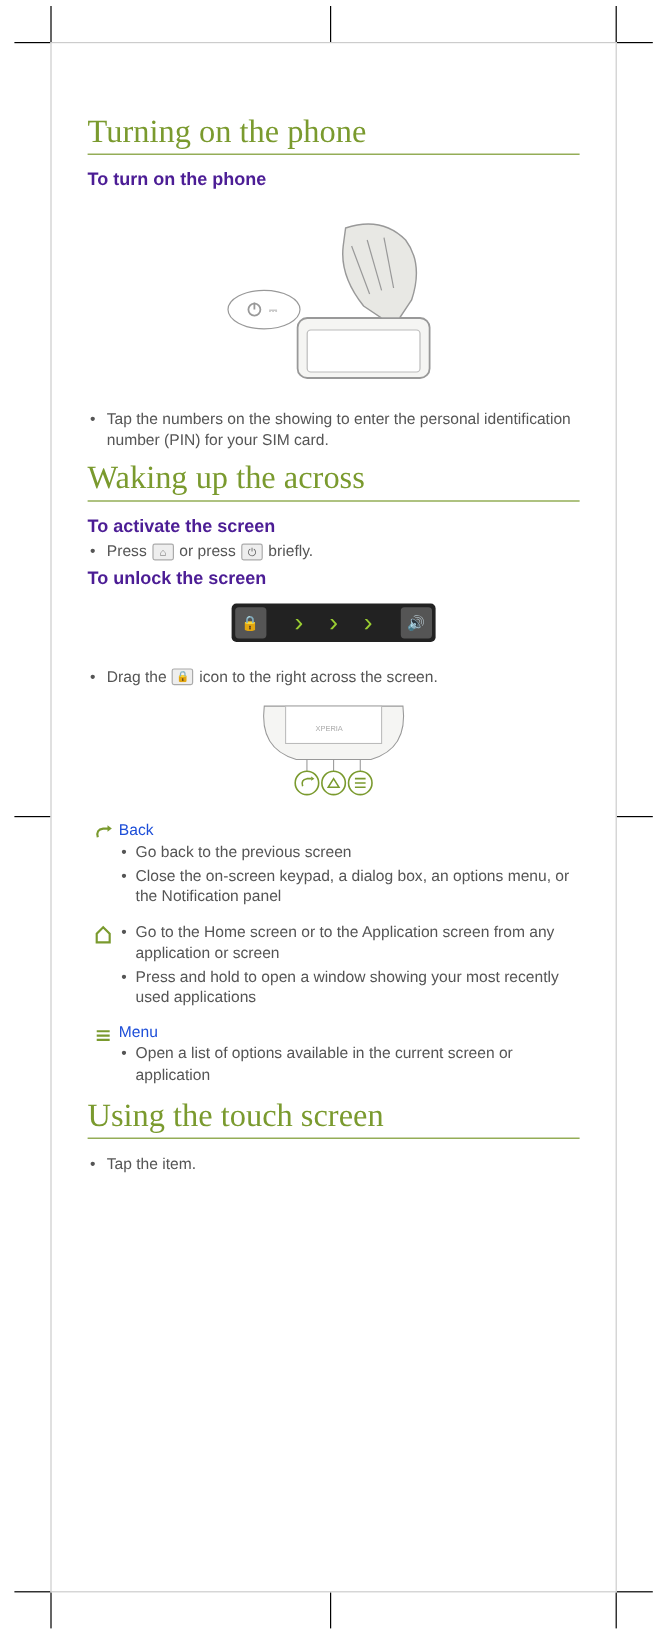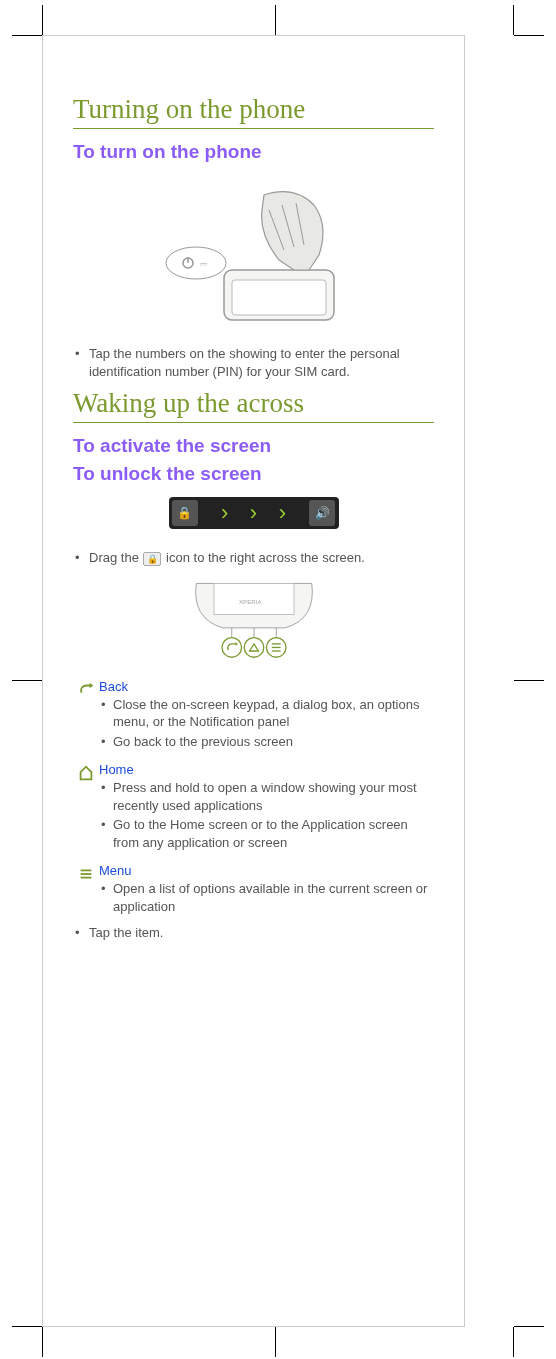--- a/index.html
+++ b/index.html
@@ -23,40 +23,40 @@
     .crop-mark {
       position: absolute;
       background: #000;
     }
     .crop-h { height: 1px; width: 30px; }
     .crop-v { width: 1px; height: 30px; }
     .page-frame {
       position: absolute;
       left: 42px;
       top: 35px;
-      width: 423px;
+      width: 472px;
       height: 1292px;
       border: 1px solid #ccc;
       padding: 50px 30px 30px 30px;
     }
     h1 {
       font-family: Georgia, 'Times New Roman', serif;
       font-weight: normal;
       color: #7a9a2e;
       font-size: 27px;
       border-bottom: 1px solid #7a9a2e;
       padding-bottom: 3px;
       margin-bottom: 12px;
       margin-top: 8px;
     }
     h2 {
       font-family: Arial, Helvetica, sans-serif;
       font-weight: bold;
-      color: #8b5cf6;
-      font-size: 19px;
+      color: #4c1d95;
+      font-size: 15px;
       margin-bottom: 3px;
       margin-top: 6px;
     }
     .bullet-item {
       font-size: 13px;
       color: #555;
       line-height: 1.35;
       padding-left: 16px;
       position: relative;
       margin-bottom: 2px;
@@ -199,20 +199,23 @@
       <circle cx="34" cy="88" r="5" fill="none" stroke="#999" stroke-width="1.5"></circle>
       <line x1="34" y1="82" x2="34" y2="88" stroke="#999" stroke-width="1.5"></line>
       <text x="46" y="92" font-size="9" fill="#999">⎓</text>
     </svg>
   </div>
 
   <div class="bullet-item">Tap the numbers on the showing to enter the personal identification number (PIN) for your SIM card.</div>
 
   <h1>Waking up the across</h1>
   <h2>To activate the screen</h2>
+  <div class="bullet-item">
+    <span>Press </span><span class="inline-icon">⌂</span><span> or press </span><span class="inline-icon">⏻</span><span> briefly.</span>
+  </div>
 
   <h2>To unlock the screen</h2>
 
   <div class="figure">
     <div class="slider-illustration">
       <div class="slider-lock">🔒</div>
       <div class="slider-arrow">›</div>
       <div class="slider-arrow">›</div>
       <div class="slider-arrow">›</div>
       <div class="slider-sound">🔊</div>
@@ -246,47 +249,47 @@
 
   <div class="hw-key-row">
     <div class="hw-key-icon">
       <svg class="hw-svg" viewBox="0 0 20 20">
           <path d="M 5 13 Q 3 6 10 5 L 15 5" fill="none" stroke="#7a9a2e" stroke-width="2"></path>
           <polygon points="14,2 14,8 18,5" fill="#7a9a2e"></polygon>
         </svg>
     </div>
     <div class="hw-key-content">
       <div class="hw-key-title">Back</div>
+      <div class="bullet-item">Go back to the previous screen</div>
       <div class="bullet-item">Close the on-screen keypad, a dialog box, an options menu, or the Notification panel</div>
-      <div class="bullet-item">Go back to the previous screen</div>
     </div>
   </div>
 
   <div class="hw-key-row">
     <div class="hw-key-icon">
       <svg class="hw-svg" viewBox="0 0 20 20">
           <path d="M 4 17 L 4 9 L 10 3 L 16 9 L 16 17 Z" fill="none" stroke="#7a9a2e" stroke-width="2"></path>
         </svg>
     </div>
     <div class="hw-key-content">
-      <div class="hw-key-title">Home</div>
+      <div class="bullet-item">Go to the Home screen or to the Application screen from any application or screen</div>
       <div class="bullet-item">Press and hold to open a window showing your most recently used applications</div>
-      <div class="bullet-item">Go to the Home screen or to the Application screen from any application or screen</div>
     </div>
   </div>
 
   <div class="hw-key-row">
     <div class="hw-key-icon">
       <svg class="hw-svg" viewBox="0 0 20 20">
           <line x1="4" y1="6" x2="16" y2="6" stroke="#7a9a2e" stroke-width="2"></line>
           <line x1="4" y1="10" x2="16" y2="10" stroke="#7a9a2e" stroke-width="2"></line>
           <line x1="4" y1="14" x2="16" y2="14" stroke="#7a9a2e" stroke-width="2"></line>
         </svg>
     </div>
     <div class="hw-key-content">
       <div class="hw-key-title">Menu</div>
       <div class="bullet-item">Open a list of options available in the current screen or application</div>
     </div>
   </div>
 
+  <h1>Using the touch screen</h1>
   <div class="bullet-item">Tap the item.</div>
 
 </div>
 
 </body></html>

